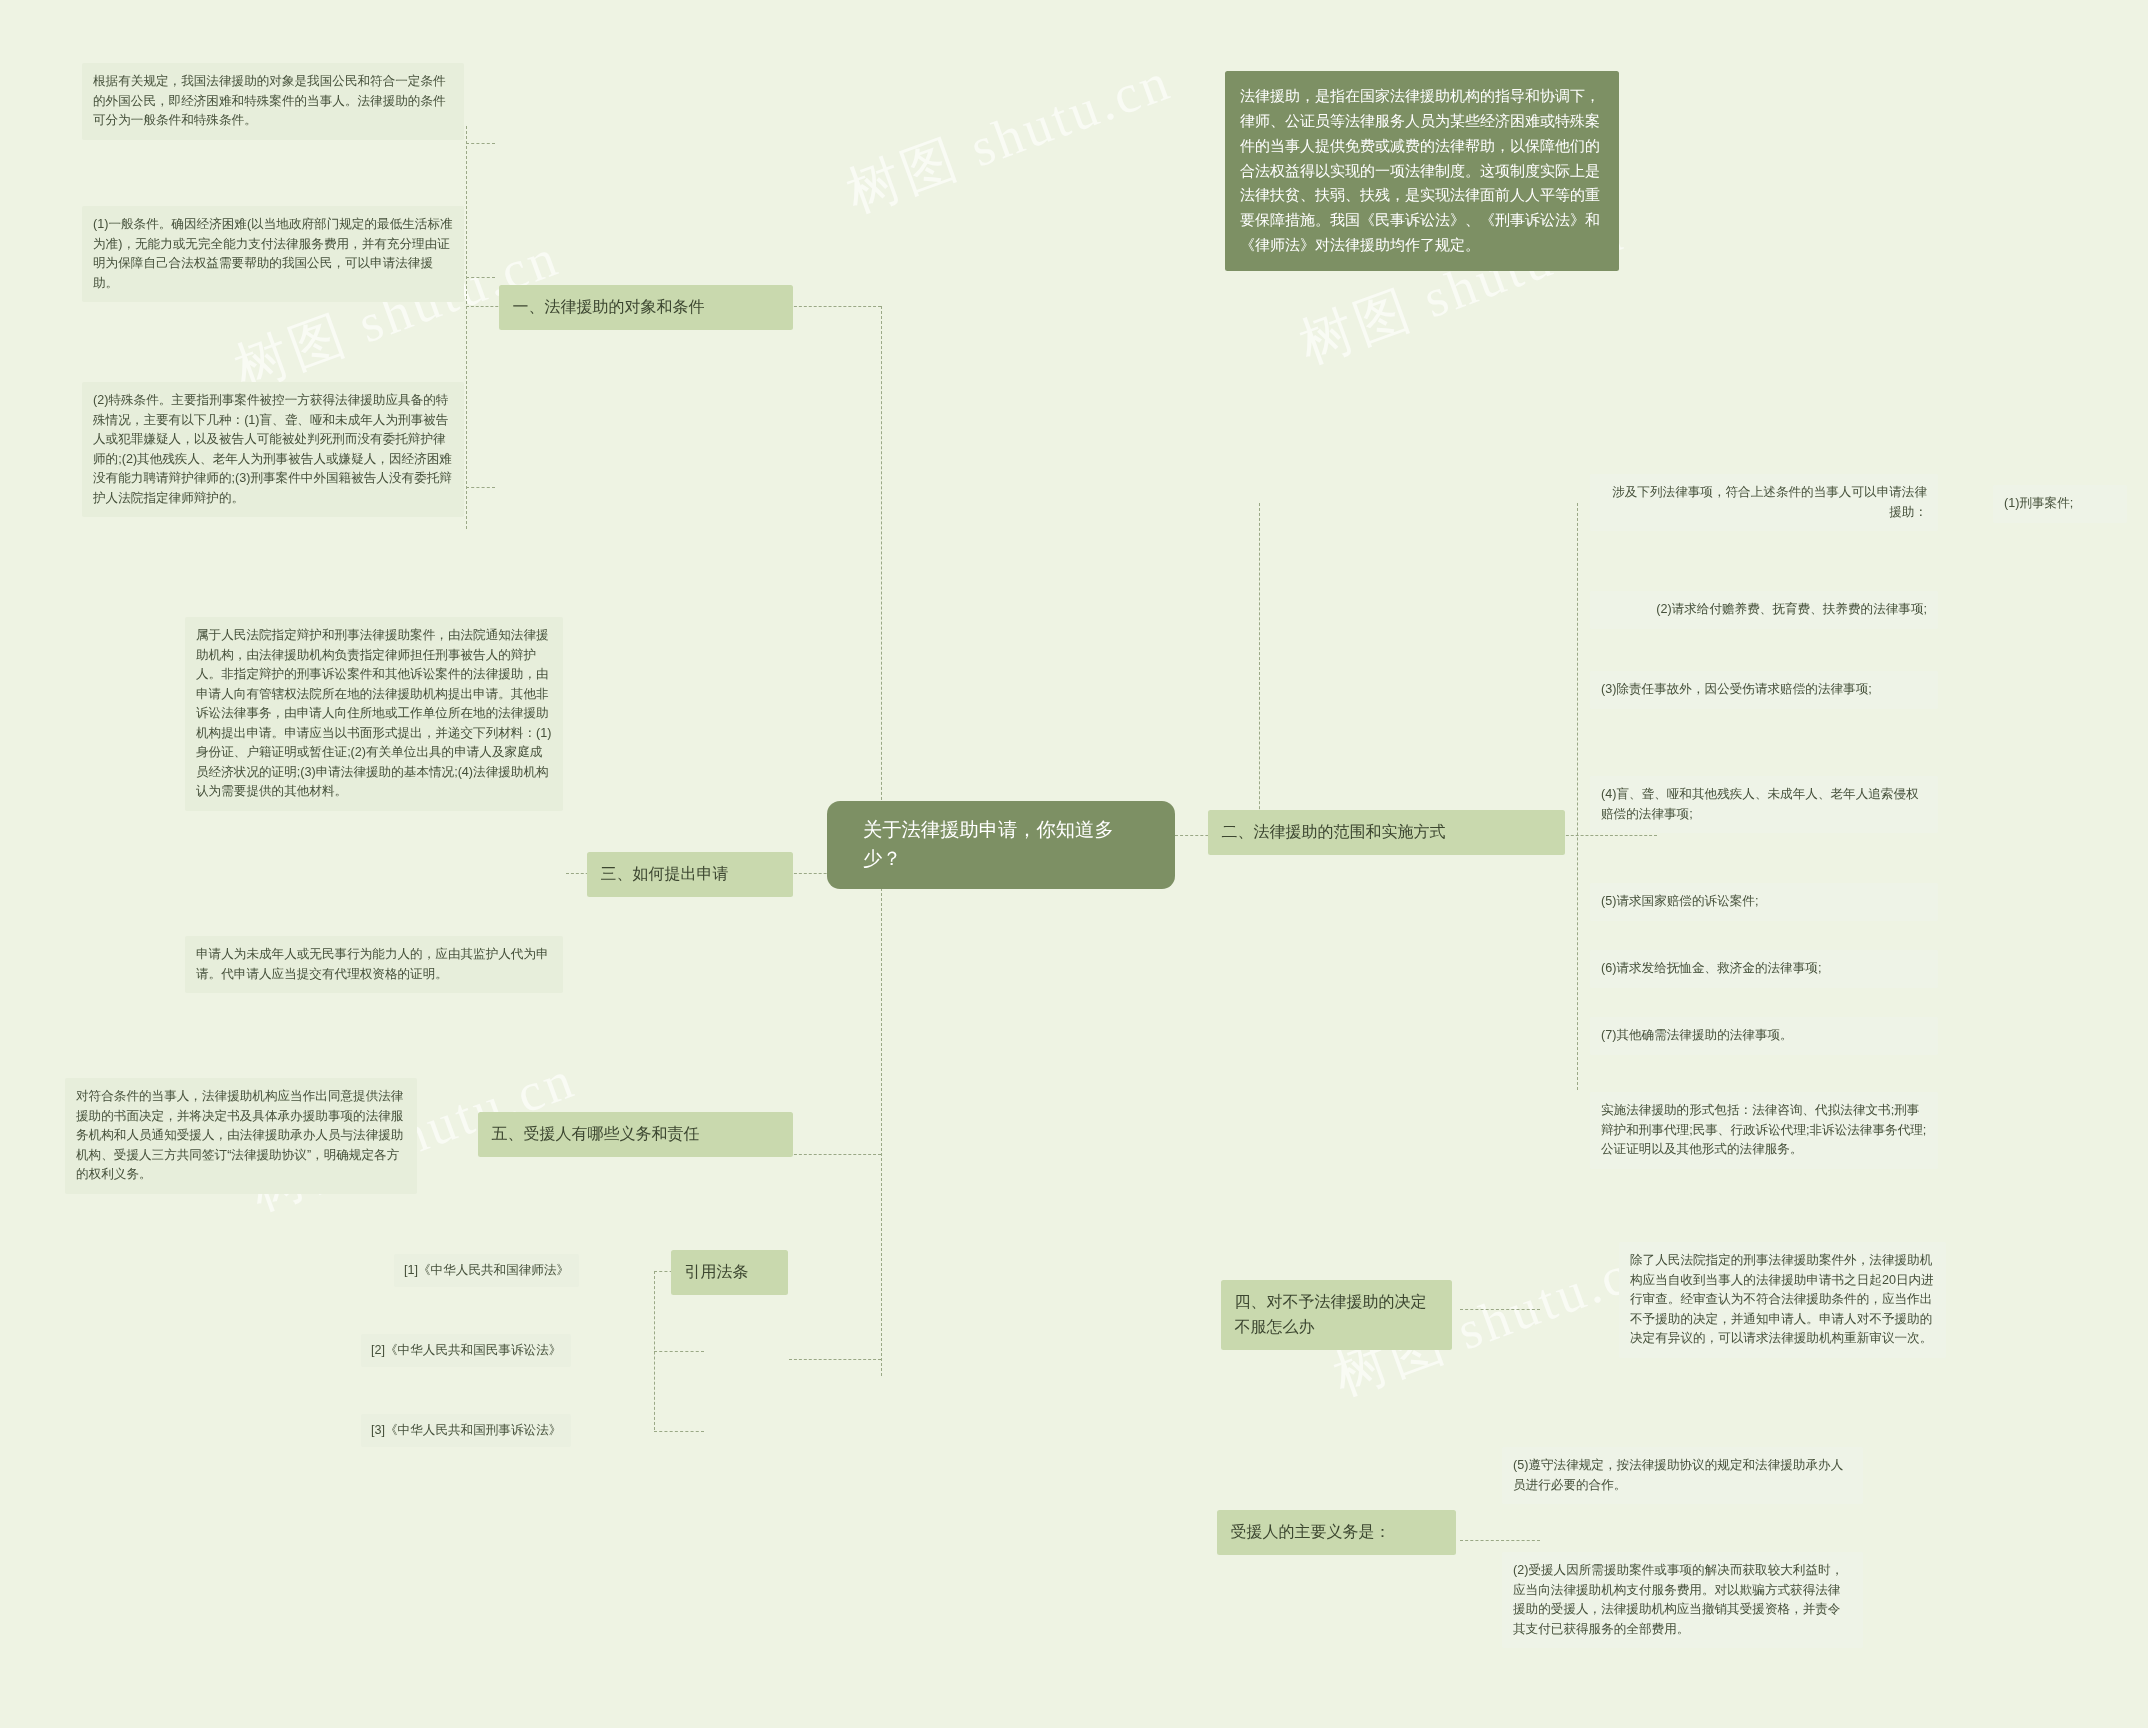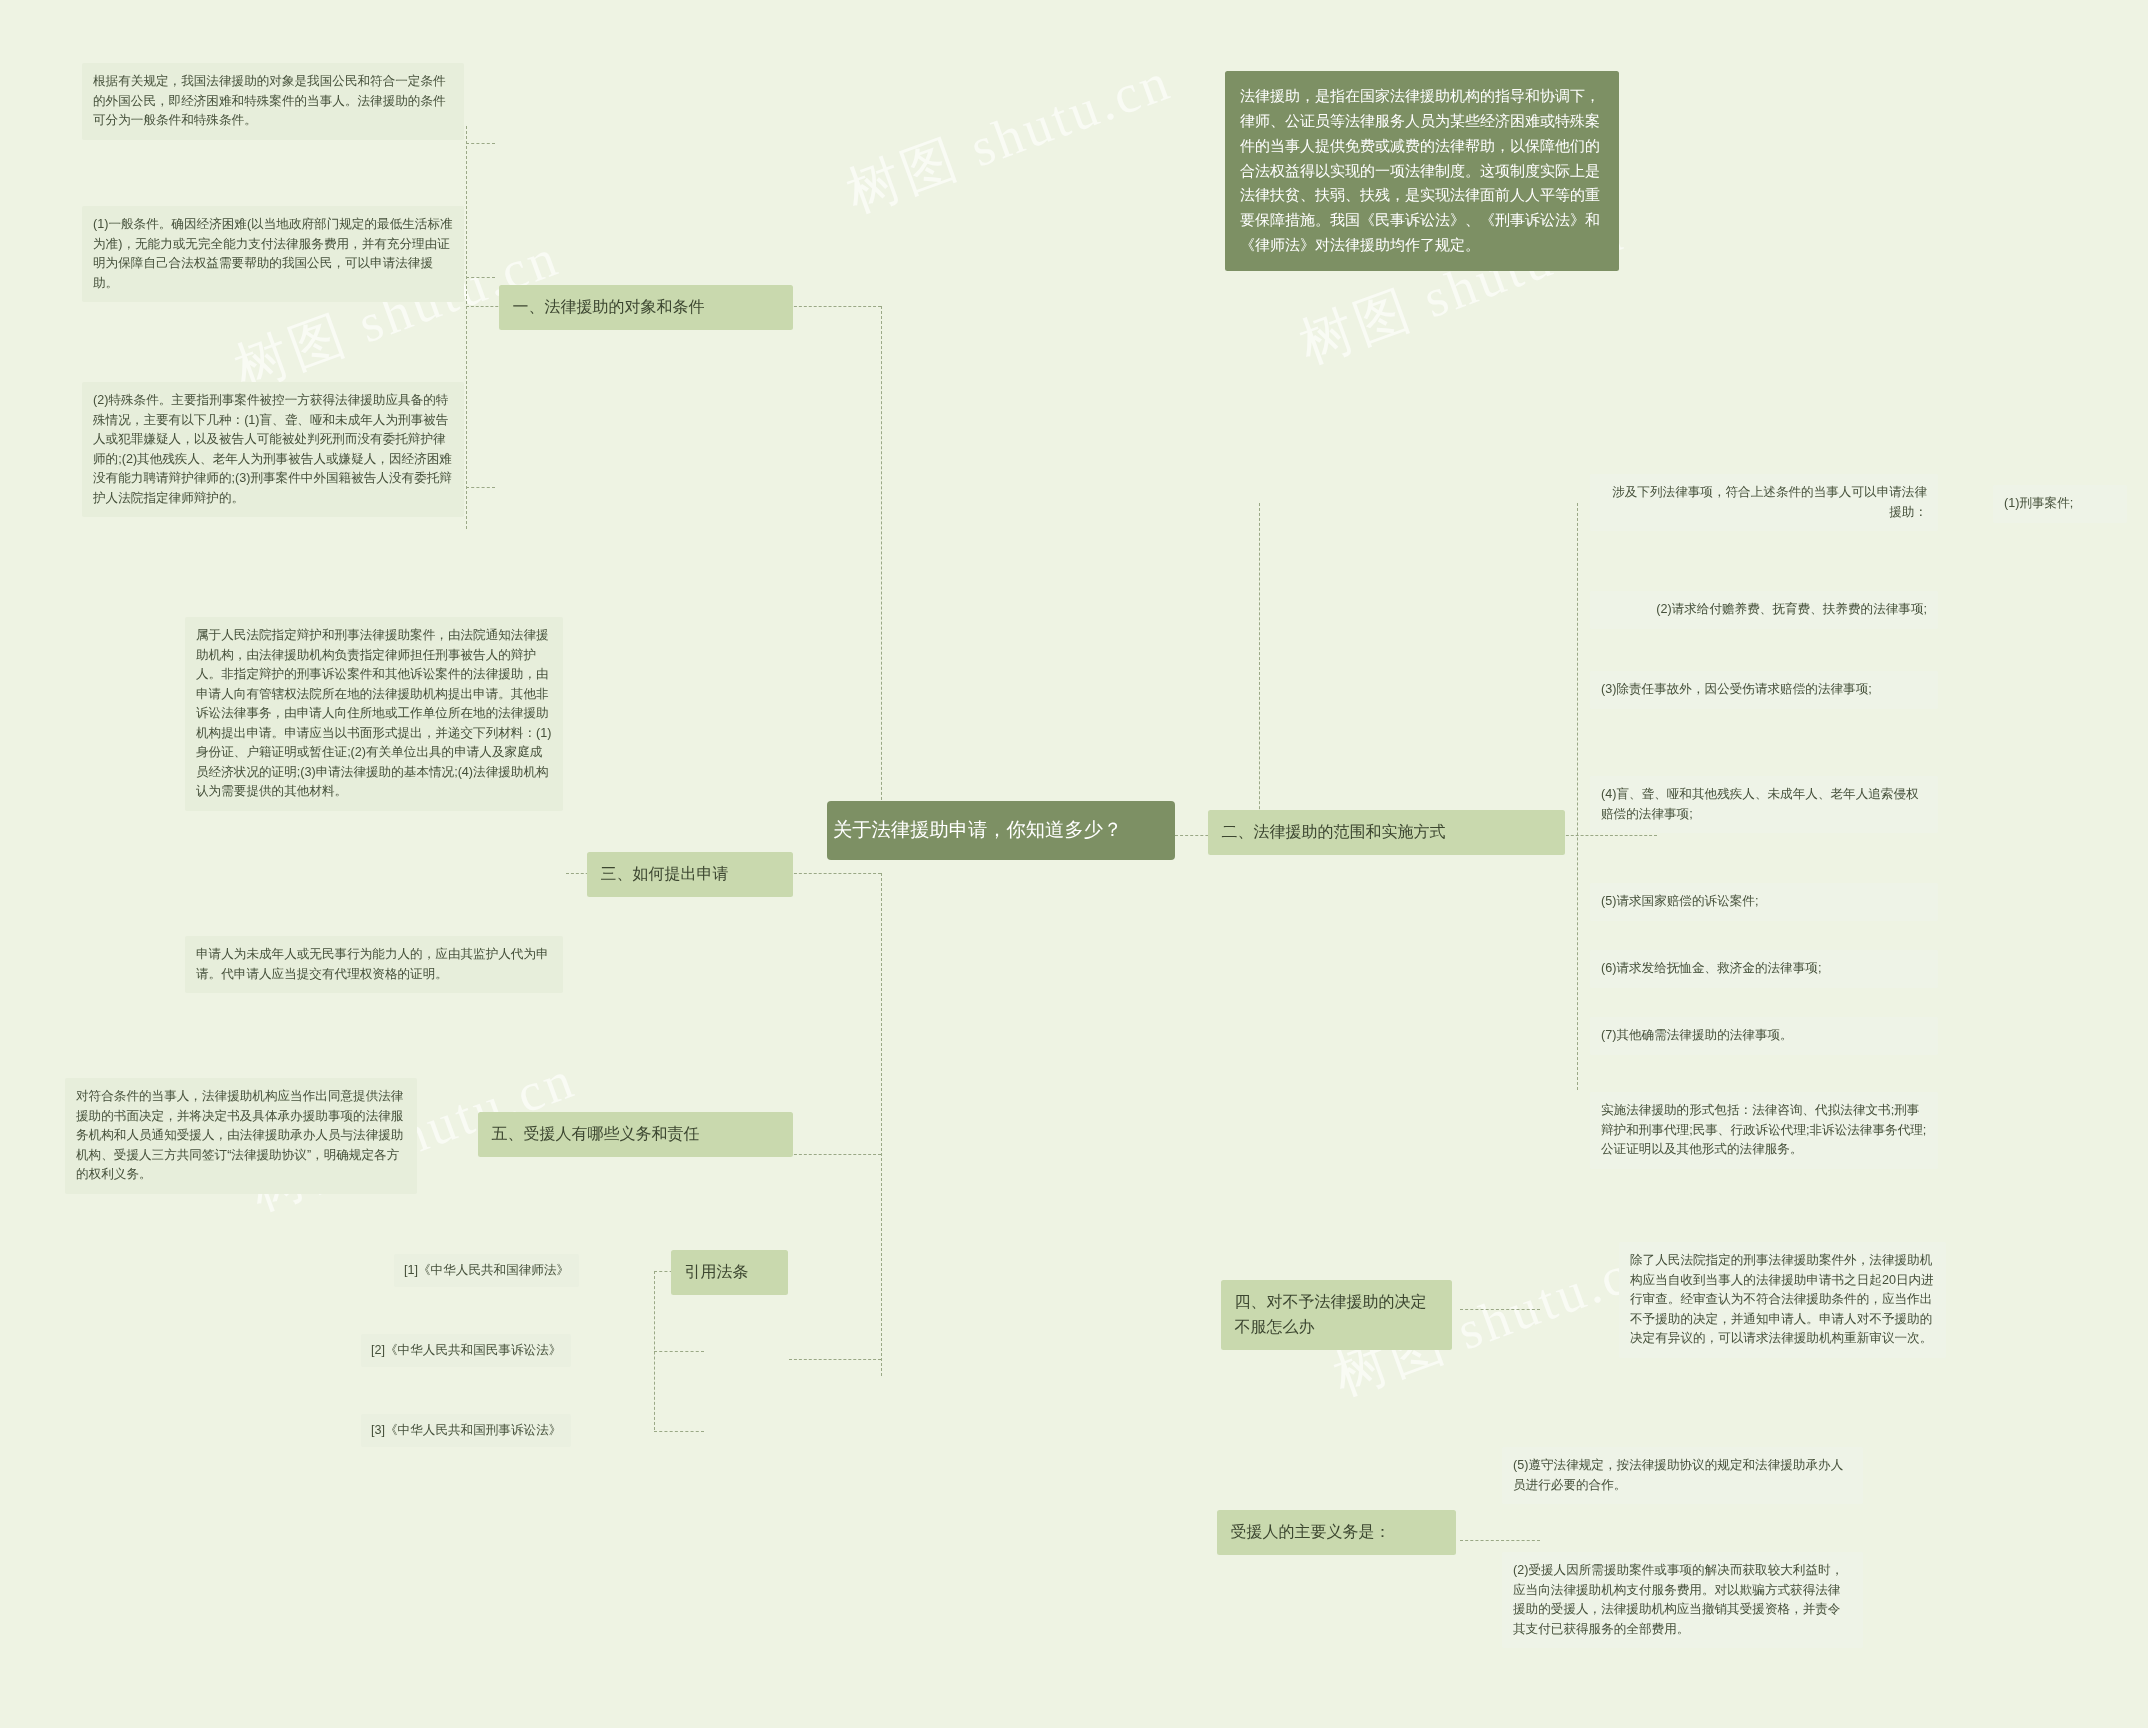--- a/index.html
+++ b/index.html
@@ -37,22 +37,22 @@
     box-sizing: border-box;
     line-height: 1.55;
     white-space: pre-wrap;
     word-break: break-all;
   }
   
   .root {
     background: #7d9064;
     color: #ffffff;
     font-size: 19.3px;
-    padding: 15px 6px;
-    border-radius: 4px;
+    padding: 15px 36px;
+    border-radius: 13px;
     line-height: 1.5;
   }
   
   .branch {
     background: #c9d9ae;
     color: #3c4630;
     font-size: 16px;
     padding: 10px 13.4px;
     border-radius: 2.5px;
   }

